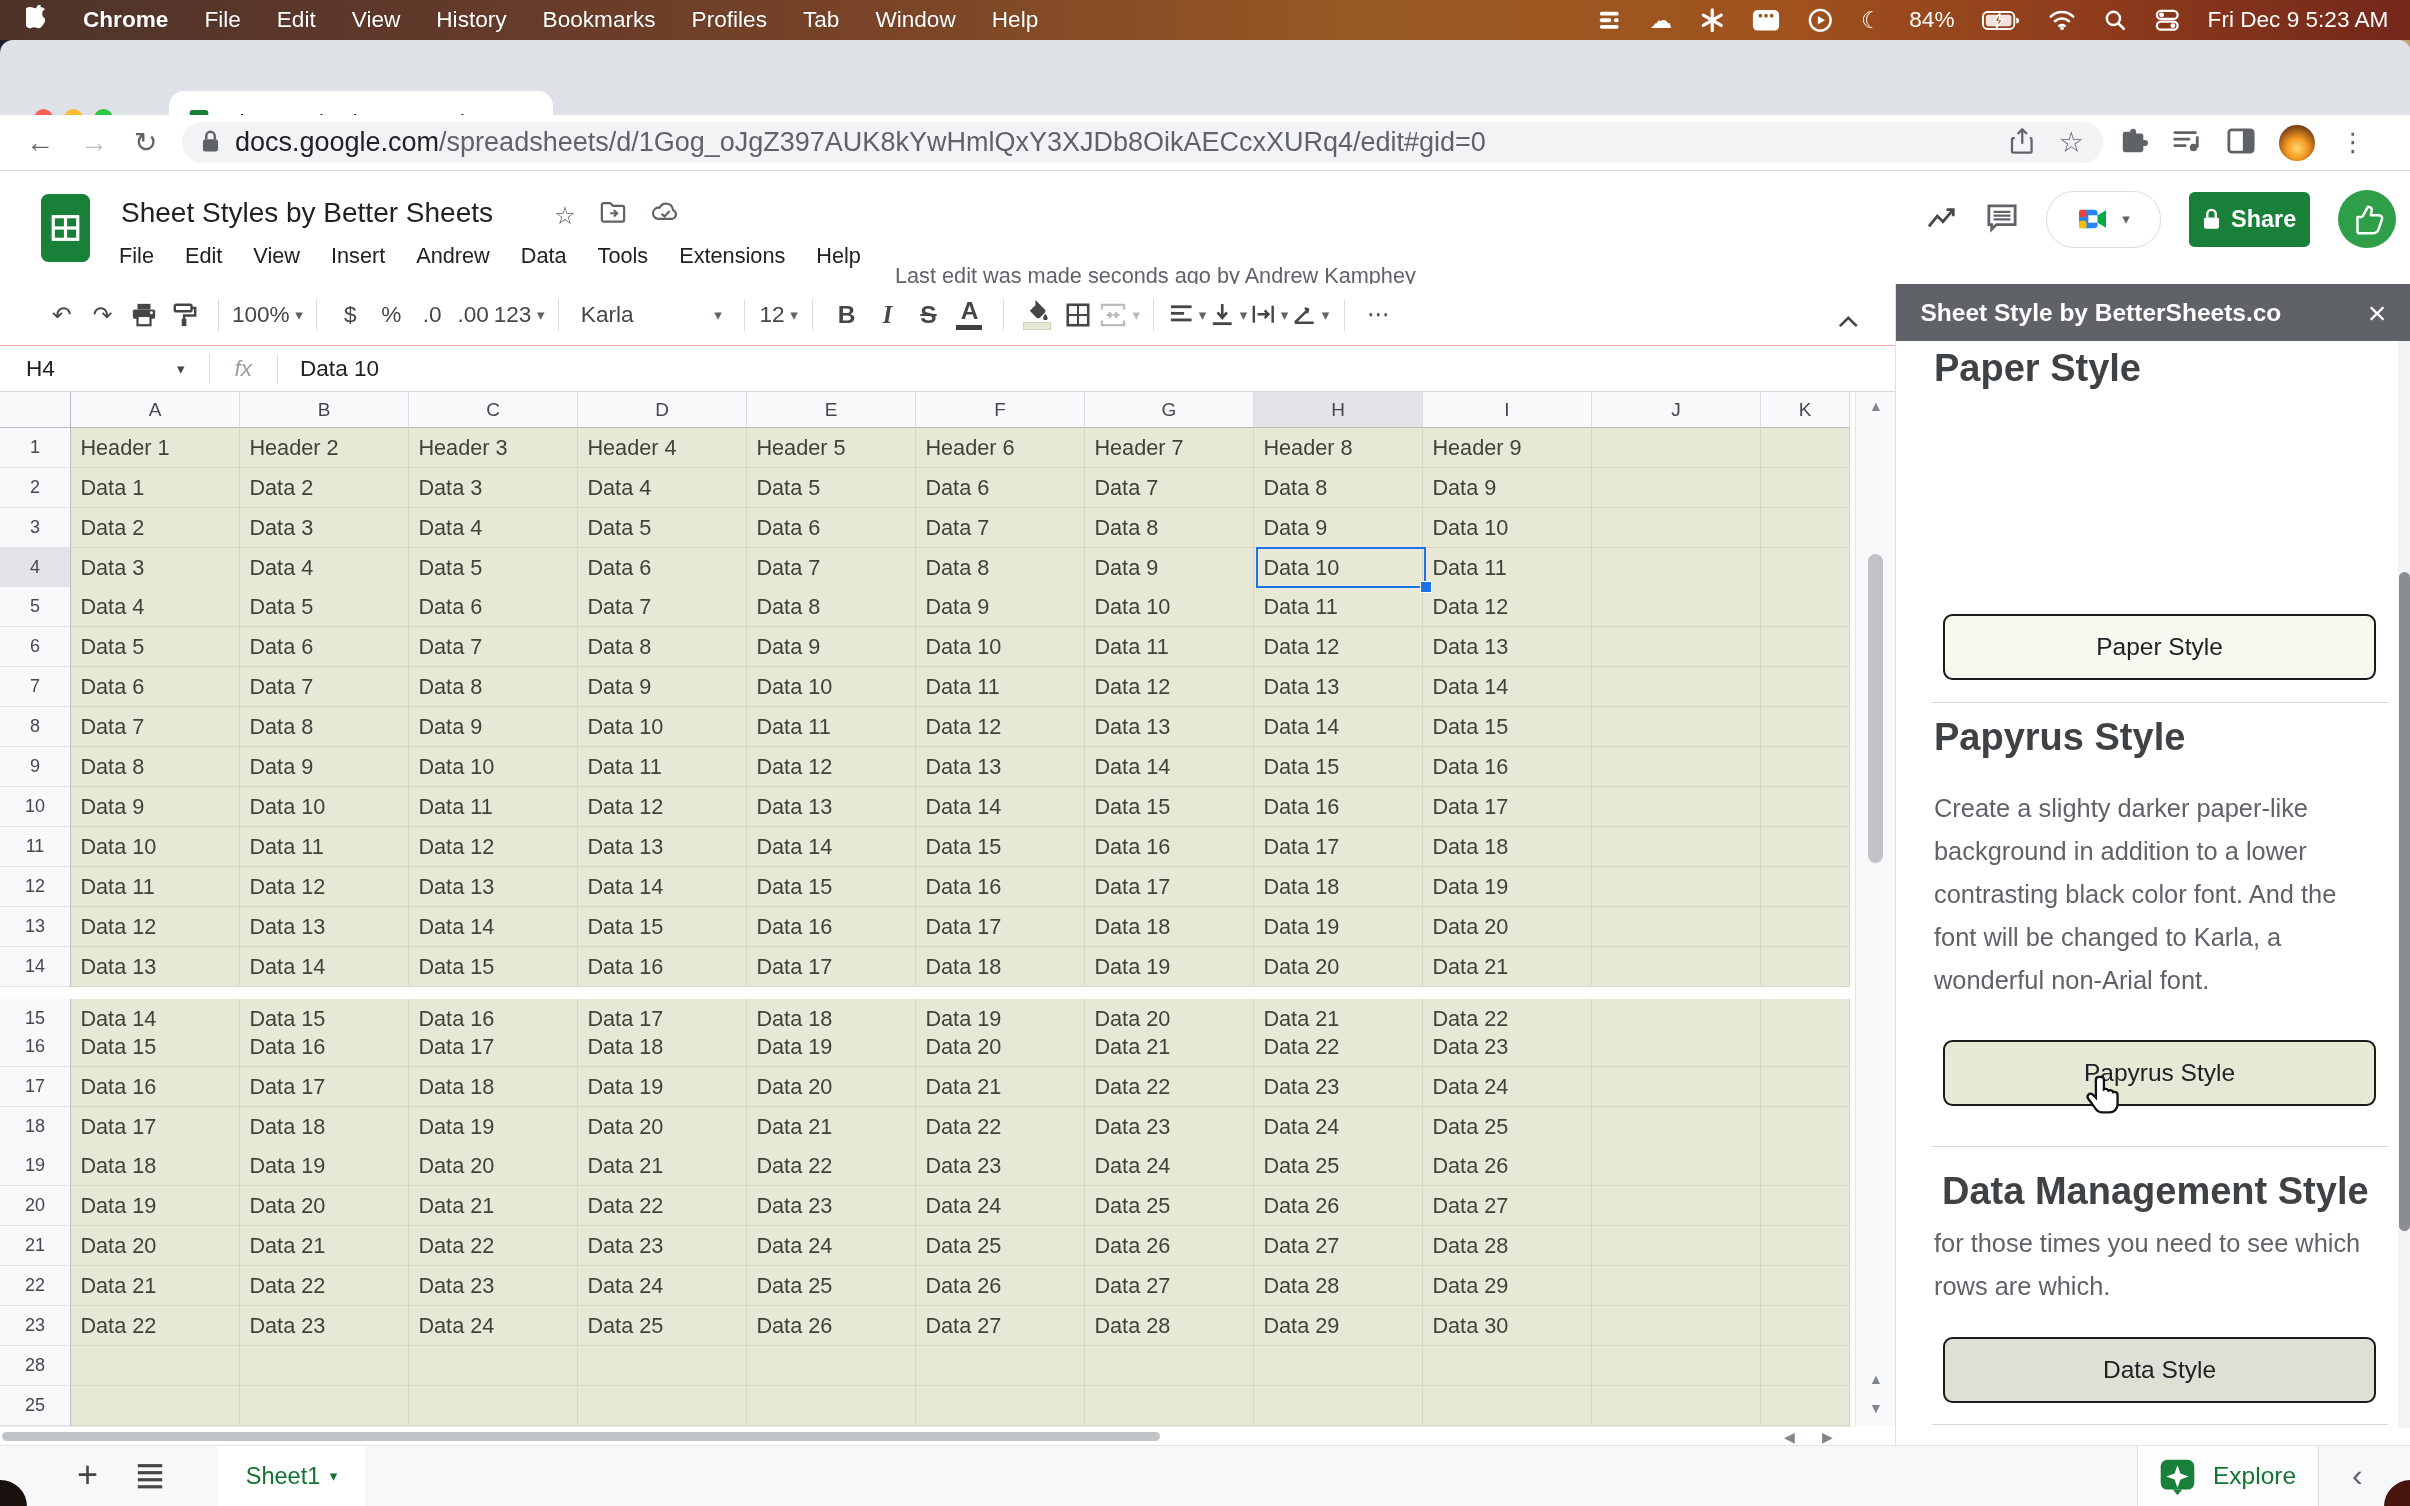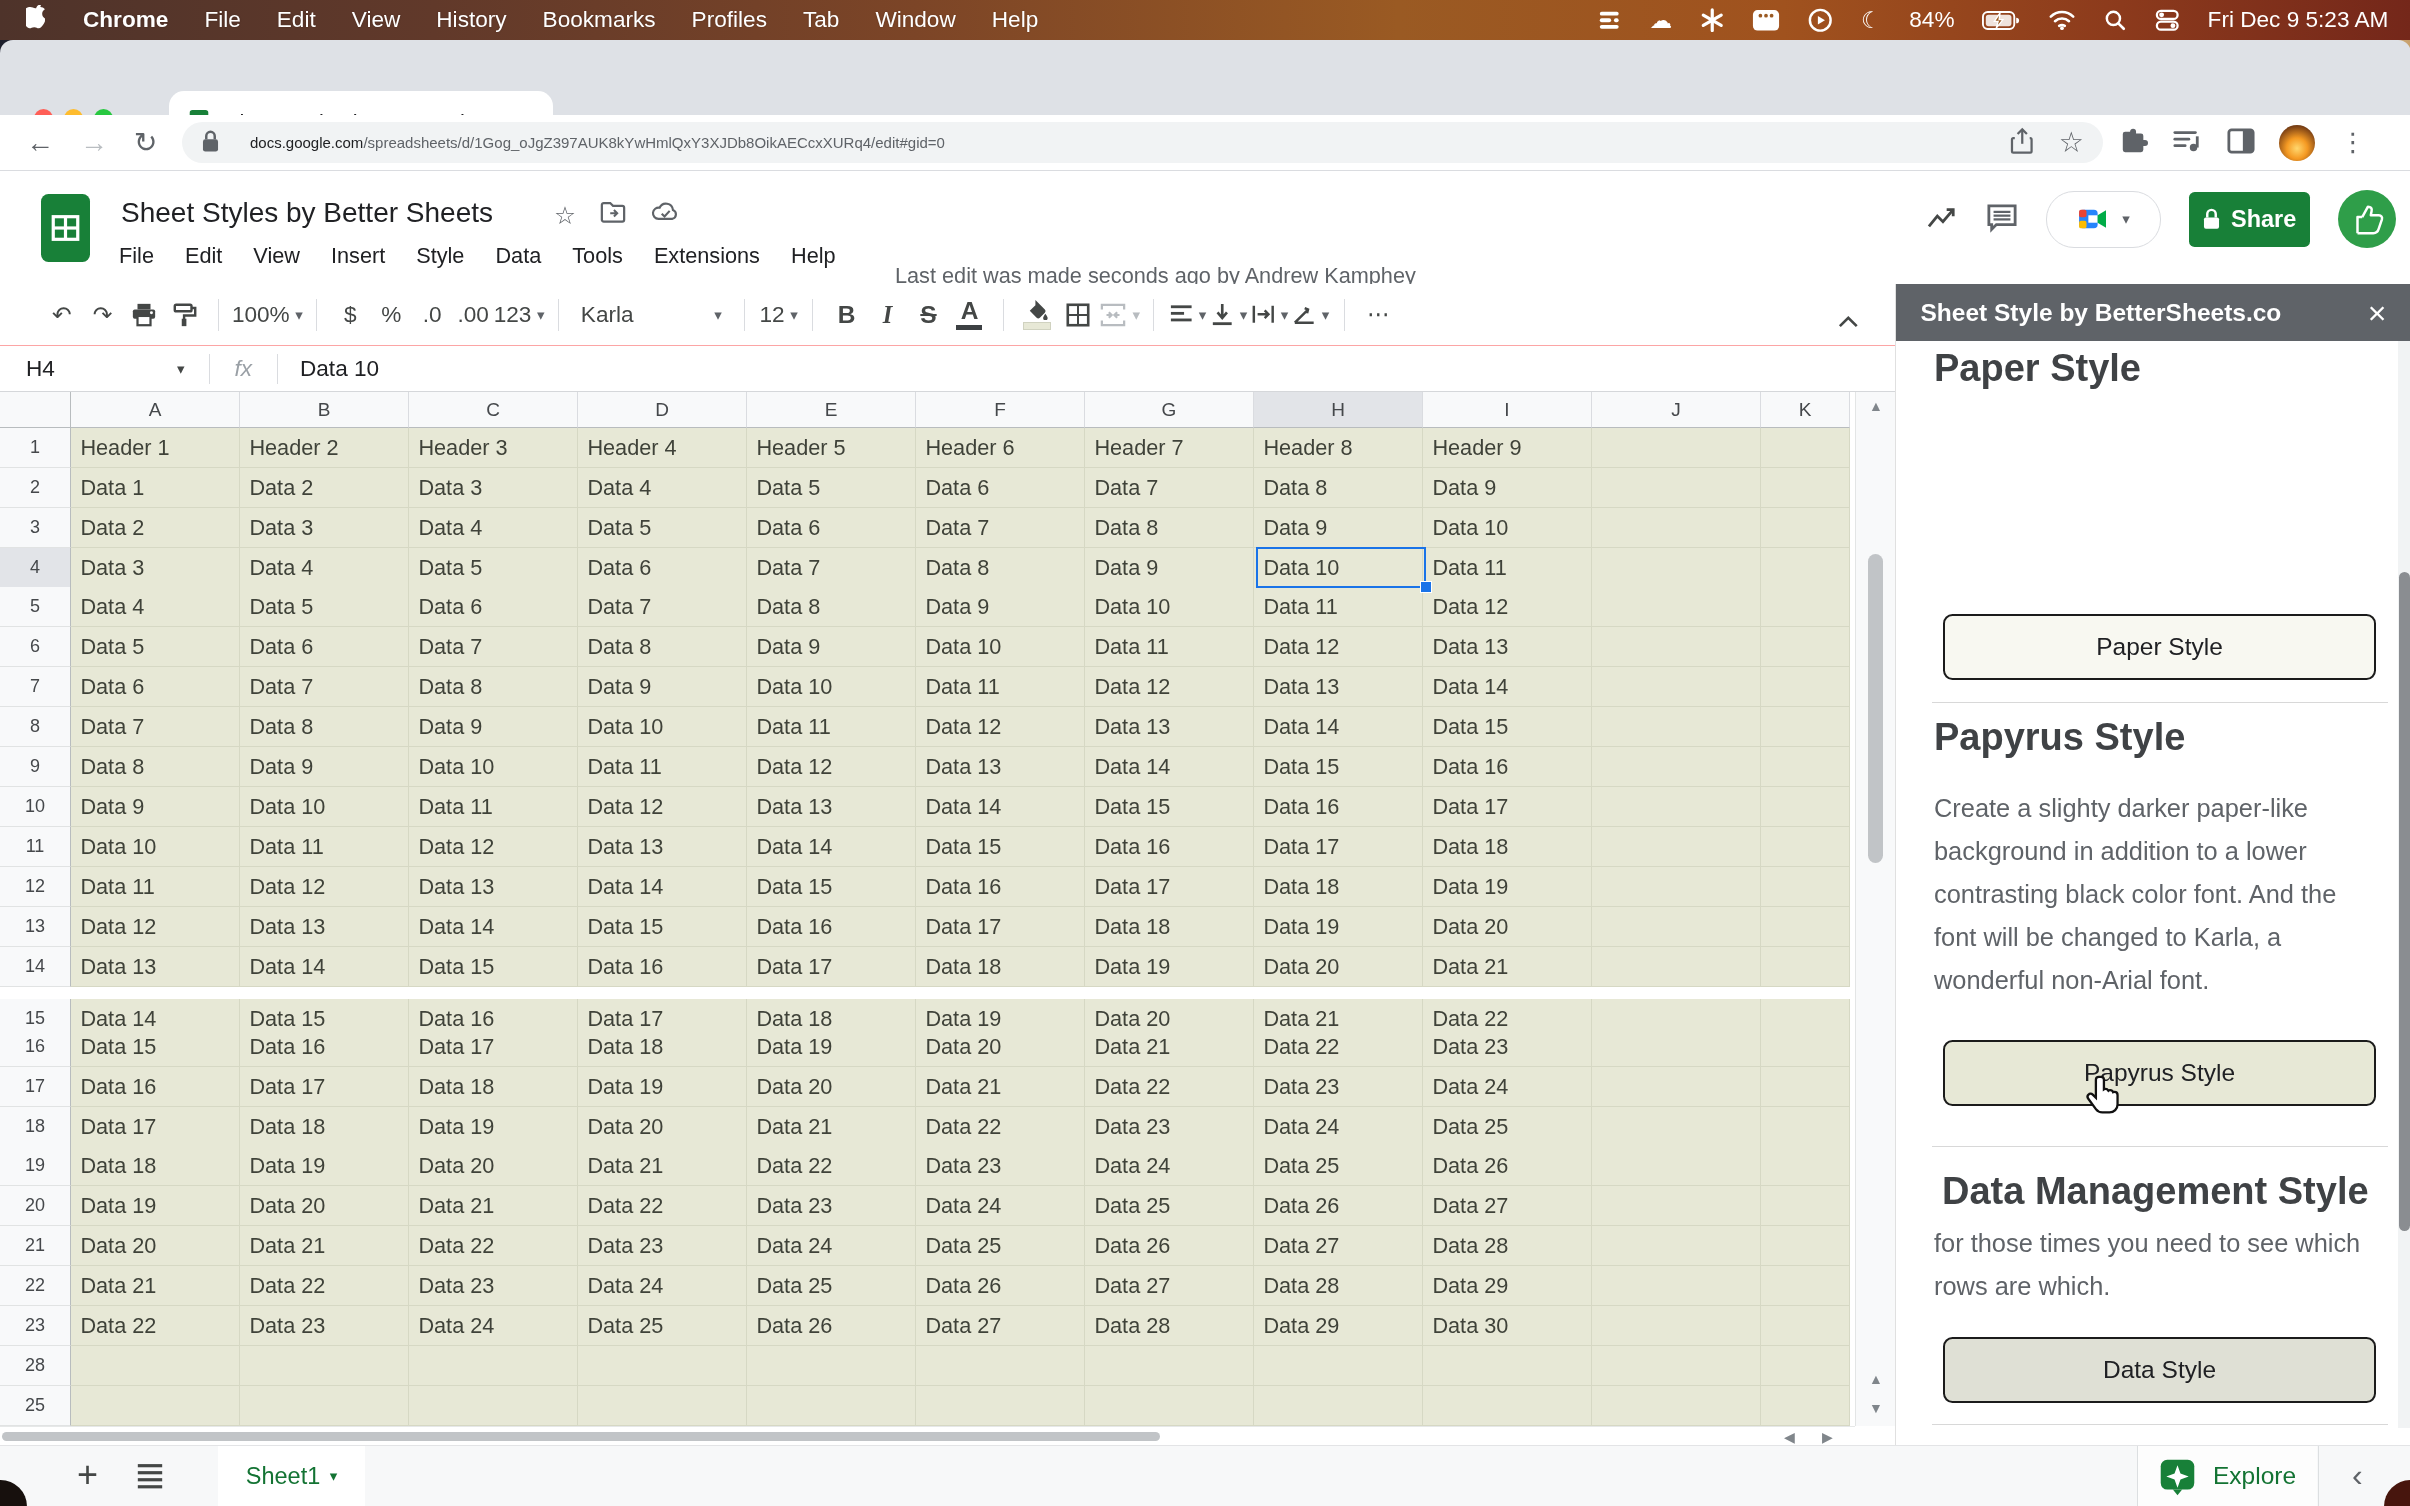--- a/index.html
+++ b/index.html
@@ -28,21 +28,21 @@
   #tab-close{color:#3c4043;font-size:24.5px;margin-left:13px;}
   #newtab-btn{position:absolute;left:593px;top:66px;font-size:34px;color:#44474a;line-height:1;}
   #tabstrip-chevron{position:absolute;right:24.5px;top:73px;color:#5f6368;font-size:21px;}
   
   #addressbar{position:absolute;left:0;top:115px;width:2411px;height:56px;background:#fff;
     display:flex;align-items:center;border-bottom:0.9px solid #dadce0;box-sizing:border-box;}
   .nav-ic{font-size:28px;color:#5f6368;margin-left:26px;}
   .nav-ic.disabled{color:#b9bdc1;}
   #omnibox{margin-left:24.5px;width:1921px;height:41px;background:#f1f3f4;border-radius:21px;
     display:flex;align-items:center;padding:0 19px;box-sizing:border-box;}
-  #url{font-size:15px;white-space:nowrap;overflow:hidden;margin-left:15px;}
+  #url{font-size:27px;white-space:nowrap;overflow:hidden;}
   #url .host{color:#202124;} #url .rest{color:#5f6368;}
   .omni-right{margin-left:auto;display:flex;align-items:center;gap:24.5px;}
   .bar-right{display:flex;align-items:center;gap:24.5px;margin-left:17px;}
   #avatar-chrome{width:36px;height:36px;border-radius:50%;
     background:radial-gradient(circle at 50% 65%,#ffd76e 0%,#f59a23 35%,#7a4015 75%,#4c2a10 100%);}
   .dots{font-size:26px;color:#5f6368;}
   
   #appbar{position:absolute;left:0;top:171px;width:2411px;height:113px;background:#fff;}
   #sheets-logo{position:absolute;left:41px;top:22.6px;width:49px;height:68px;background:#188038;border-radius:7.5px;}
   #doc-title{position:absolute;left:121px;top:26px;font-size:28px;color:#202124;}
@@ -320,21 +320,21 @@
             <path d="M8 19 a6 6 0 1 1 1.2-11.9 A7.5 7.5 0 0 1 23.5 9.5 5 5 0 0 1 23 19 z" fill="none" stroke="#5f6368" stroke-width="2.3"></path>
             <path d="M11.5 13.5 L14.5 16.5 20 10.5" fill="none" stroke="#5f6368" stroke-width="2.3"></path>
           </svg>
       </span>
     </span>
     <nav id="sheet-menus">
       <span>File</span>
       <span>Edit</span>
       <span>View</span>
       <span>Insert</span>
-      <span>Style</span>
+      <span>Andrew</span>
       <span>Data</span>
       <span>Tools</span>
       <span>Extensions</span>
       <span>Help</span>
     </nav>
     <span id="last-edit">Last edit was made seconds ago by Andrew Kamphey</span>
     <div id="hdr-right">
       <span>
         <svg width="32" height="28" viewBox="0 0 34 30">
             <path d="M3 24 L12 13 18 19 29 6" fill="none" stroke="#444746" stroke-width="3"></path>

